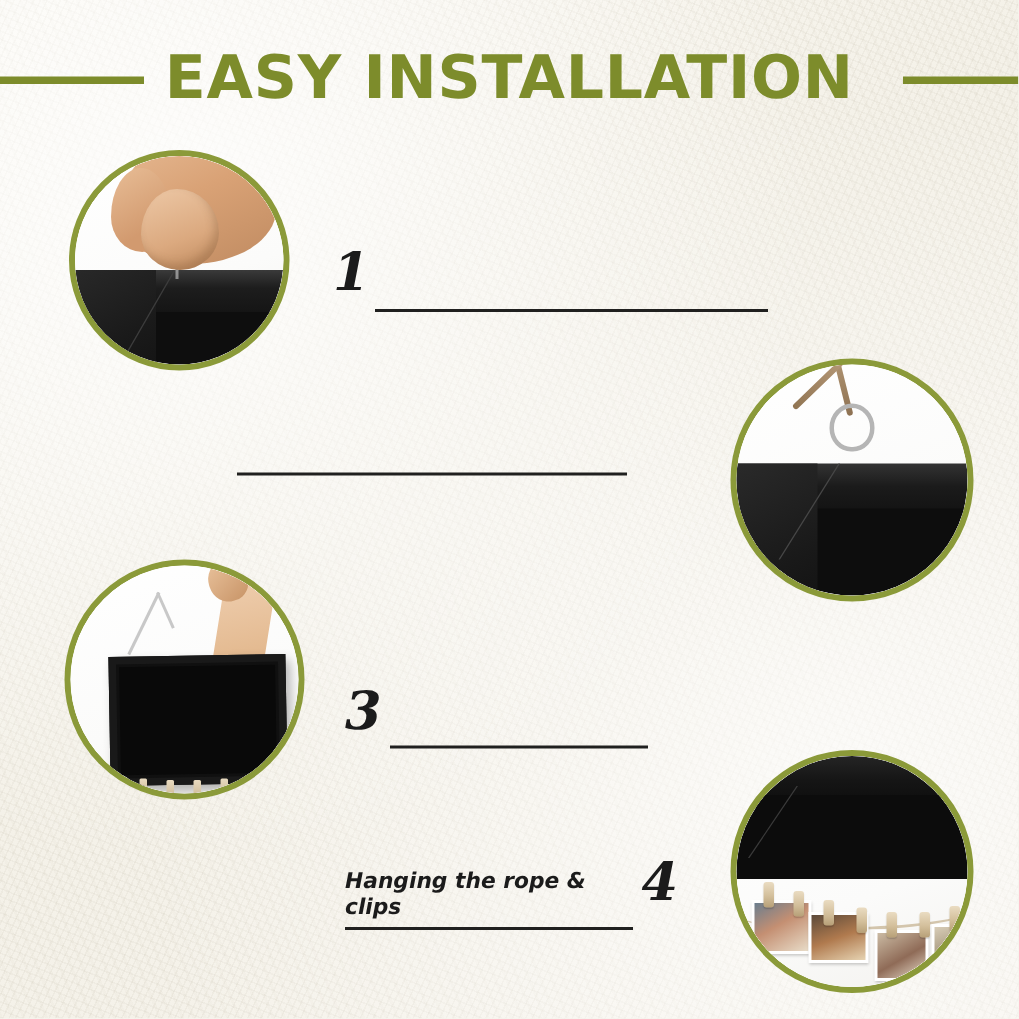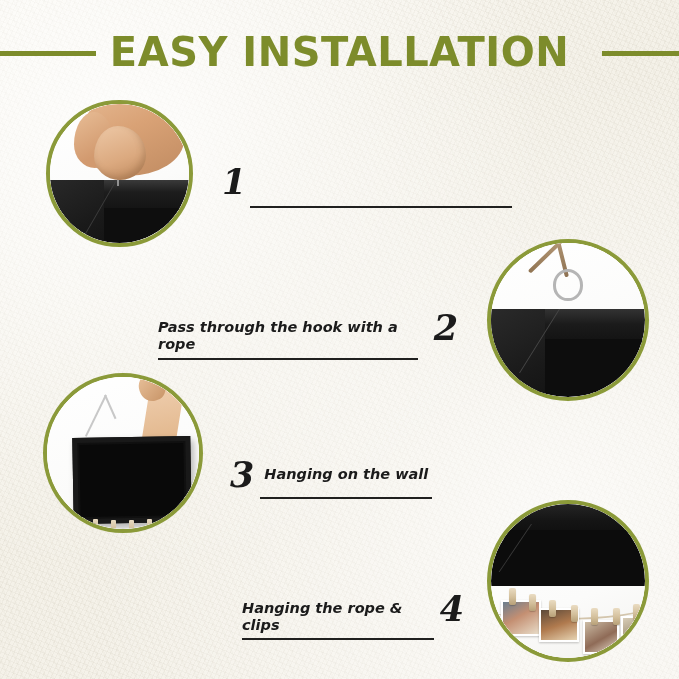--- a/index.html
+++ b/index.html
@@ -285,21 +285,21 @@
   #step-2 { left: 158px; top: 310px; width: 300px; }
   #step-2 .row { justify-content: flex-end; }
   #step-2 .step-text { padding-top: 9px; margin-right: 10px; }
   #step-2 .step-underline { width: 260px; margin-top: 5px; }
 
   #step-3 { left: 230px; top: 457px; width: 210px; }
   #step-3 .step-num { margin-right: 10px; }
   #step-3 .step-text { padding-top: 9px; }
   #step-3 .step-underline { width: 172px; margin-left: 30px; margin-top: 4px; }
 
-  #step-4 { left: 242px; top: 571px; width: 222px; margin-top: 20px; }
+  #step-4 { left: 230px; top: 571px; width: 222px; }
   #step-4 .row { justify-content: flex-end; }
   #step-4 .step-text { padding-top: 9px; margin-right: 12px; }
   #step-4 .step-underline { width: 192px; margin-top: 4px; }
 </style>
 </head>
 <body>
 
 <div id="page">
 
   <div class="header">
@@ -338,24 +338,20 @@
       <div class="c2-rope-b"></div>
       <div class="c2-ring"></div>
       <div class="c2-frame-top"></div>
       <div class="c2-frame-body"></div>
       <div class="c2-bevel"></div>
       <div class="c2-bevel-edge"></div>
     </div>
   </div>
 
   <div class="step" id="step-2">
-    <div class="row">
-      <div class="step-text">Pass through the hook with a rope</div>
-      <div class="step-num">2</div>
-    </div>
     <div class="step-underline"></div>
   </div>
 
   <div class="circle" id="circle-3">
     <div class="inner">
       <div class="wall"></div>
       <div class="c3-wire-a"></div>
       <div class="c3-wire-b"></div>
       <div class="c3-arm"></div>
       <div class="c3-hand"></div>
@@ -371,21 +367,20 @@
         <span style="left:76px; top:10px;"></span>
         <span style="left:94px; top:8px;"></span>
         <span style="left:110px;top:5px;"></span>
       </div>
     </div>
   </div>
 
   <div class="step" id="step-3">
     <div class="row">
       <div class="step-num">3</div>
-      <div class="step-text">Hanging on the wall</div>
     </div>
     <div class="step-underline"></div>
   </div>
 
   <div class="circle" id="circle-4">
     <div class="inner">
       <div class="wall"></div>
       <div class="c4-frame-top"></div>
       <div class="c4-frame-body"></div>
       <div class="c4-bevel-edge"></div>

